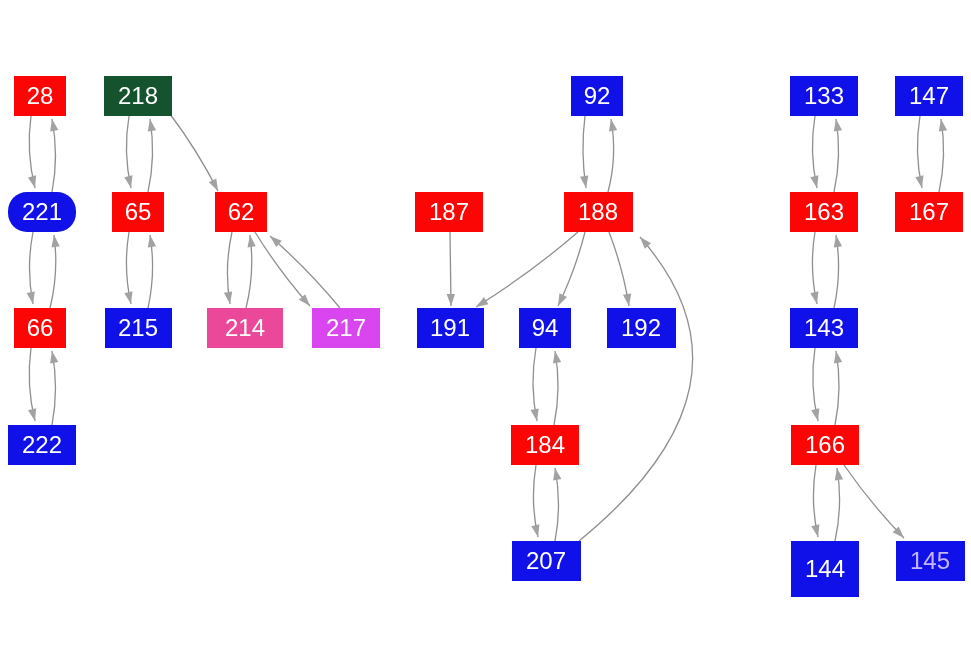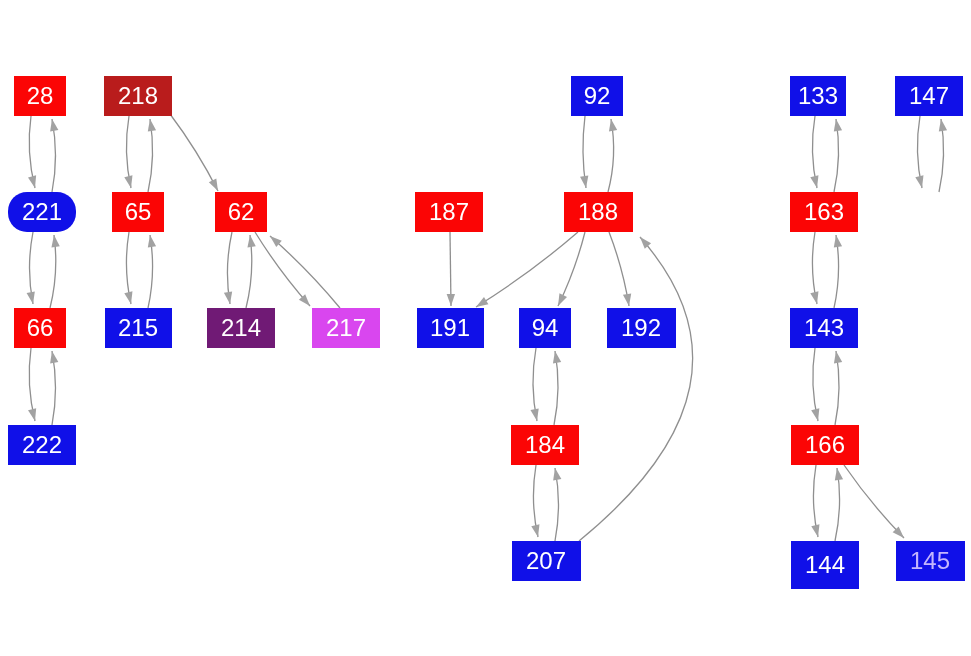--- a/index.html
+++ b/index.html
@@ -107,37 +107,38 @@
       <path d="M835,541 Q842.9973743434936,504.69170888612314 837,468" fill="none" stroke="#8f8f8f" stroke-width="1.3"></path>
       <polygon points="837,468 834.7907550410697,480.520352898838 843.0807434990871,479.16532840978306" fill="#a2a2a2"></polygon>
       <path d="M844,465 Q870.9098366317074,504.0398603027062 904,538" fill="none" stroke="#8f8f8f" stroke-width="1.3"></path>
       <polygon points="904,538 898.6336488792851,526.474277651739 892.617390866628,532.3364137406694" fill="#a2a2a2"></polygon>
       <path d="M920,116 Q914.002699055431,152.19436947068246 922,188" fill="none" stroke="#8f8f8f" stroke-width="1.3"></path>
       <polygon points="922,188 923.4832159225746,175.37304191315178 915.2852127494571,177.20409187794075" fill="#a2a2a2"></polygon>
       <path d="M939,192 Q946.9973743434936,155.6917088861231 941,119" fill="none" stroke="#8f8f8f" stroke-width="1.3"></path>
       <polygon points="941,119 938.7907550410697,131.520352898838 947.0807434990871,130.1653284097831" fill="#a2a2a2"></polygon>
     </svg>
 <div class="node" style="left: 14px; top: 76px; width: 52px; height: 40px; background: rgb(251, 5, 5); color: rgb(255, 255, 255);">28</div>
-    <div class="node" style="left: 104px; top: 76px; width: 68px; height: 40px; background: #b91c1c; color: rgb(255, 255, 255);">218</div>
+    <div class="node" style="left: 104px; top: 76px; width: 68px; height: 40px; background: #14532d; color: rgb(255, 255, 255);">218</div>
     <div class="node" style="left: 571px; top: 76px; width: 52px; height: 40px; background: rgb(16, 16, 232); color: rgb(255, 255, 255);">92</div>
-    <div class="node" style="left: 790px; top: 76px; width: 56px; height: 40px; background: rgb(16, 16, 232); color: rgb(255, 255, 255);">133</div>
+    <div class="node" style="left: 790px; top: 76px; width: 68px; height: 40px; background: rgb(16, 16, 232); color: rgb(255, 255, 255);">133</div>
     <div class="node" style="left: 895px; top: 76px; width: 68px; height: 40px; background: rgb(16, 16, 232); color: rgb(255, 255, 255);">147</div>
     <div class="node" style="left: 8px; top: 192px; width: 68px; height: 40px; background: rgb(16, 16, 232); color: rgb(255, 255, 255); border-radius: 19px;">221</div>
     <div class="node" style="left: 112px; top: 192px; width: 52px; height: 40px; background: rgb(251, 5, 5); color: rgb(255, 255, 255);">65</div>
     <div class="node" style="left: 215px; top: 192px; width: 52px; height: 40px; background: rgb(251, 5, 5); color: rgb(255, 255, 255);">62</div>
     <div class="node" style="left: 415px; top: 192px; width: 68px; height: 40px; background: rgb(251, 5, 5); color: rgb(255, 255, 255);">187</div>
     <div class="node" style="left: 563.5px; top: 192px; width: 69px; height: 40px; background: rgb(251, 5, 5); color: rgb(255, 255, 255);">188</div>
     <div class="node" style="left: 790px; top: 192px; width: 68px; height: 40px; background: rgb(251, 5, 5); color: rgb(255, 255, 255);">163</div>
+    <div class="node" style="left: 895px; top: 192px; width: 68px; height: 40px; background: rgb(251, 5, 5); color: rgb(255, 255, 255);">167</div>
     <div class="node" style="left: 14px; top: 308px; width: 52px; height: 40px; background: rgb(251, 5, 5); color: rgb(255, 255, 255);">66</div>
     <div class="node" style="left: 104.5px; top: 308px; width: 67px; height: 40px; background: rgb(16, 16, 232); color: rgb(255, 255, 255);">215</div>
-    <div class="node" style="left: 207px; top: 308px; width: 68px; height: 40px; background: #701a75; color: rgb(255, 255, 255);">214</div>
+    <div class="node" style="left: 207px; top: 308px; width: 76px; height: 40px; background: #ec4899; color: rgb(255, 255, 255);">214</div>
     <div class="node" style="left: 312px; top: 308px; width: 68px; height: 40px; background: #d946ef; color: rgb(255, 255, 255);">217</div>
     <div class="node" style="left: 416.5px; top: 308px; width: 67px; height: 40px; background: rgb(16, 16, 232); color: rgb(255, 255, 255);">191</div>
     <div class="node" style="left: 519px; top: 308px; width: 52px; height: 40px; background: rgb(16, 16, 232); color: rgb(255, 255, 255);">94</div>
     <div class="node" style="left: 606.5px; top: 308px; width: 69px; height: 40px; background: rgb(16, 16, 232); color: rgb(255, 255, 255);">192</div>
     <div class="node" style="left: 790px; top: 308px; width: 68px; height: 40px; background: rgb(16, 16, 232); color: rgb(255, 255, 255);">143</div>
     <div class="node" style="left: 8px; top: 425px; width: 68px; height: 40px; background: rgb(16, 16, 232); color: rgb(255, 255, 255);">222</div>
     <div class="node" style="left: 511px; top: 425px; width: 68px; height: 40px; background: rgb(251, 5, 5); color: rgb(255, 255, 255);">184</div>
     <div class="node" style="left: 791px; top: 425px; width: 68px; height: 40px; background: rgb(251, 5, 5); color: rgb(255, 255, 255);">166</div>
     <div class="node" style="left: 511.5px; top: 541px; width: 69px; height: 40px; background: rgb(16, 16, 232); color: rgb(255, 255, 255);">207</div>
-    <div class="node" style="left: 791px; top: 541px; width: 68px; height: 48px; background: rgb(16, 16, 232); color: rgb(255, 255, 255);">144</div>
+    <div class="node" style="left: 791px; top: 541px; width: 68px; height: 56px; background: rgb(16, 16, 232); color: rgb(255, 255, 255);">144</div>
     <div class="node" style="left: 895.5px; top: 541px; width: 69px; height: 40px; background: rgb(16, 16, 232); color: #c4b5fd;">145</div>
   </div>
 
 </body></html>

